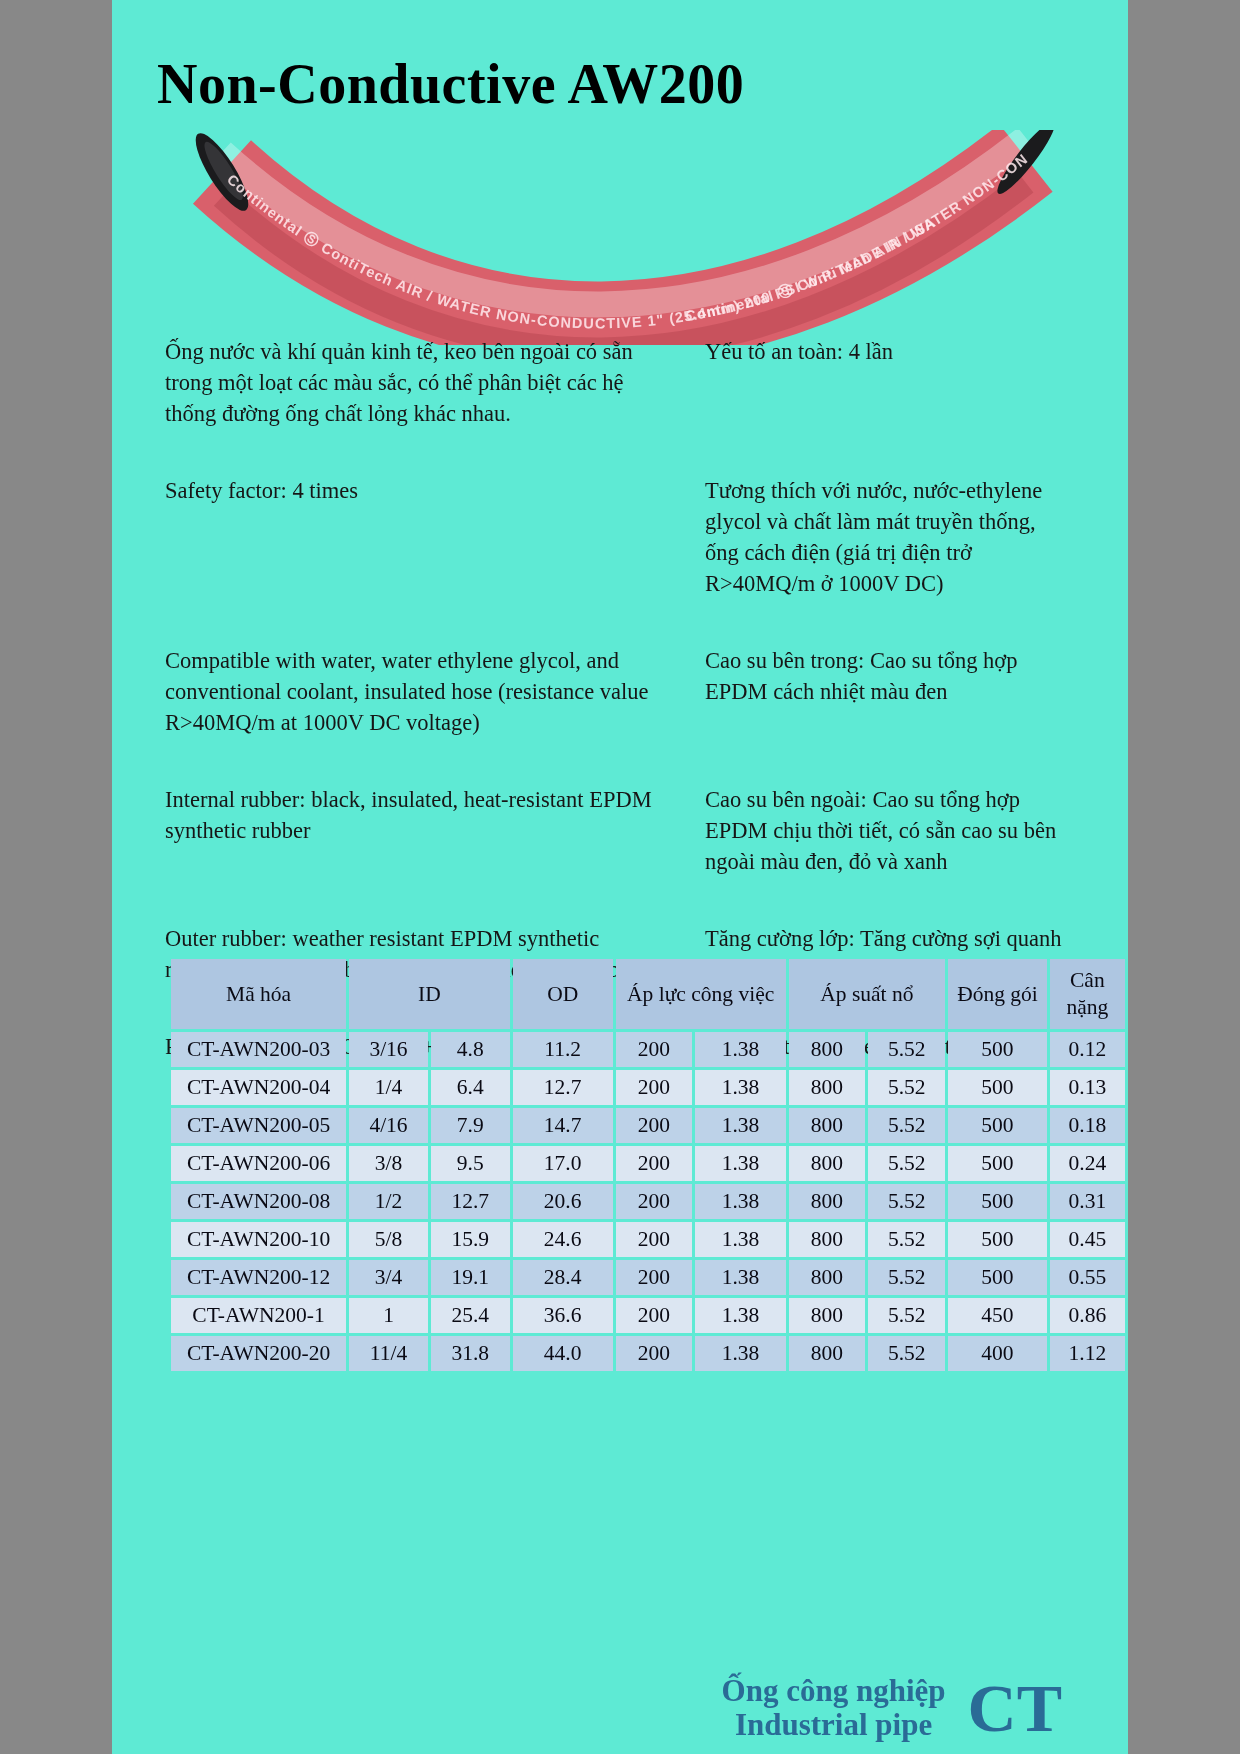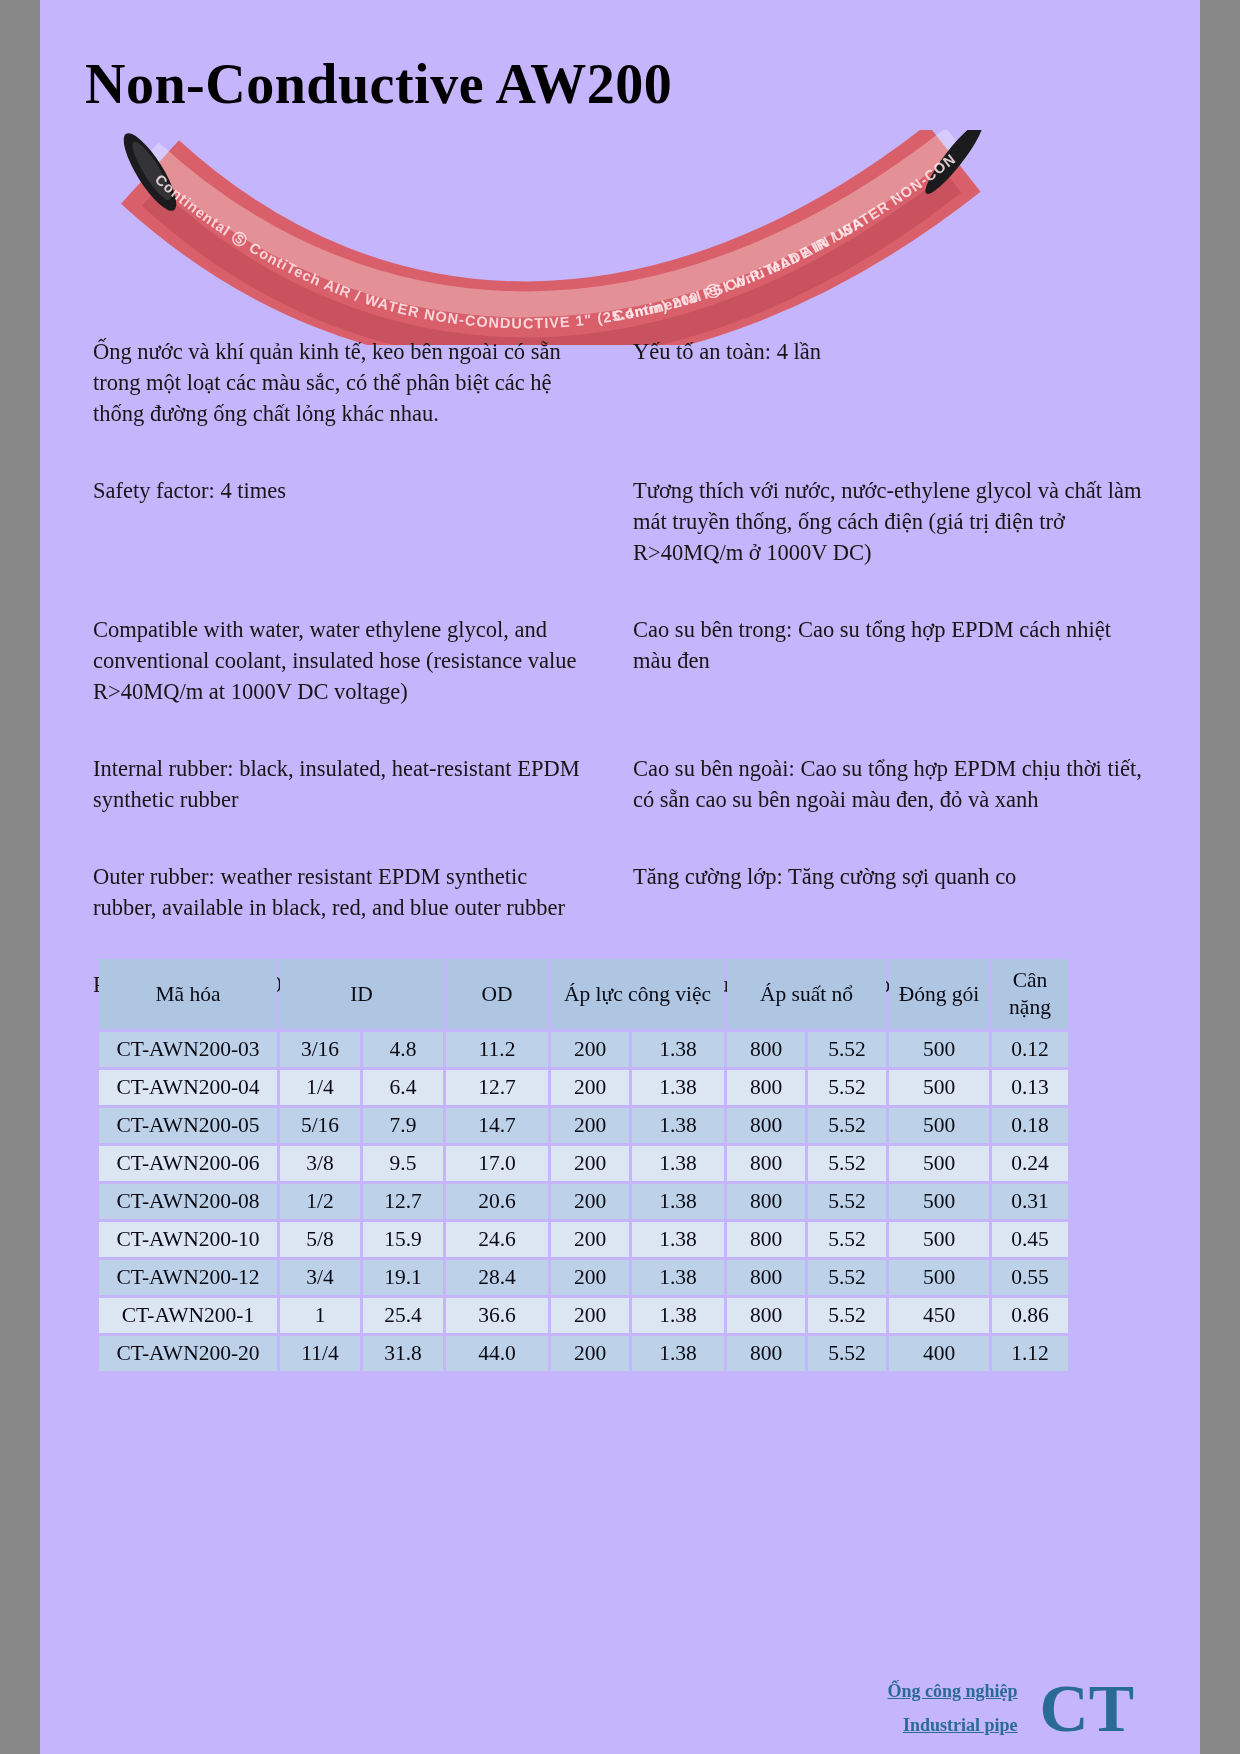--- a/index.html
+++ b/index.html
@@ -1,20 +1,20 @@
 <!DOCTYPE html>
 <html><head>
 <meta charset="utf-8">
 <style>
   html,body{margin:0;padding:0;background:#888;}
   .page{
     position:relative;
-    width:1160px;height:1754px;
+    width:1016px;height:1754px;
     margin:0 auto;
-    background:#c4b5fd;
+    background:#5eead4;
     font-family:"Liberation Serif","DejaVu Serif",serif;
     color:#161616;
     overflow:hidden;
   }
   .title{
     position:absolute;left:45px;top:52px;
     font-size:56px;font-weight:bold;letter-spacing:.5px;
     color:#000;
   }
   .hose-wrap{position:absolute;left:62px;top:130px;width:890px;height:215px;}
@@ -37,21 +37,21 @@
   .spec-table tbody tr:nth-child(odd) td{background:var(--row-dark);}
   .spec-table tbody tr:nth-child(even) td{background:var(--row-light);}
   .c-code{width:178px}.c-in{width:80px}.c-mm1{width:80px}.c-mm2{width:102px}
   .c-psi1{width:78px}.c-mpa1{width:92px}.c-psi2{width:78px}.c-mpa2{width:78px}
   .c-ft{width:100px}.c-kg{width:76px}
   .footer{
     position:absolute;right:66px;bottom:12px;
     display:flex;align-items:center;gap:22px;
     color:var(--footer-blue);
   }
-  .footer .lines{text-align:right;font-weight:bold;font-size:18px;line-height:34px;text-decoration:underline;}
+  .footer .lines{text-align:center;font-weight:bold;font-size:31px;line-height:34px;}
   .footer .logo{font-size:68px;font-weight:bold;line-height:64px;}
 </style>
 </head>
 <body>
 
 <div class="page" style="--header-blue: #aec6e1; --row-dark: #bdd2e8; --row-light: #dce6f2; --footer-blue: #2a6b96;">
 
   <div class="title">Non-Conductive AW200</div>
 
   <div class="hose-wrap">
@@ -147,21 +147,21 @@
           <td>12.7</td>
           <td>200</td>
           <td>1.38</td>
           <td>800</td>
           <td>5.52</td>
           <td>500</td>
           <td>0.13</td>
         </tr>
         <tr>
           <td>CT-AWN200-05</td>
-          <td>5/16</td>
+          <td>4/16</td>
           <td>7.9</td>
           <td>14.7</td>
           <td>200</td>
           <td>1.38</td>
           <td>800</td>
           <td>5.52</td>
           <td>500</td>
           <td>0.18</td>
         </tr>
         <tr>

